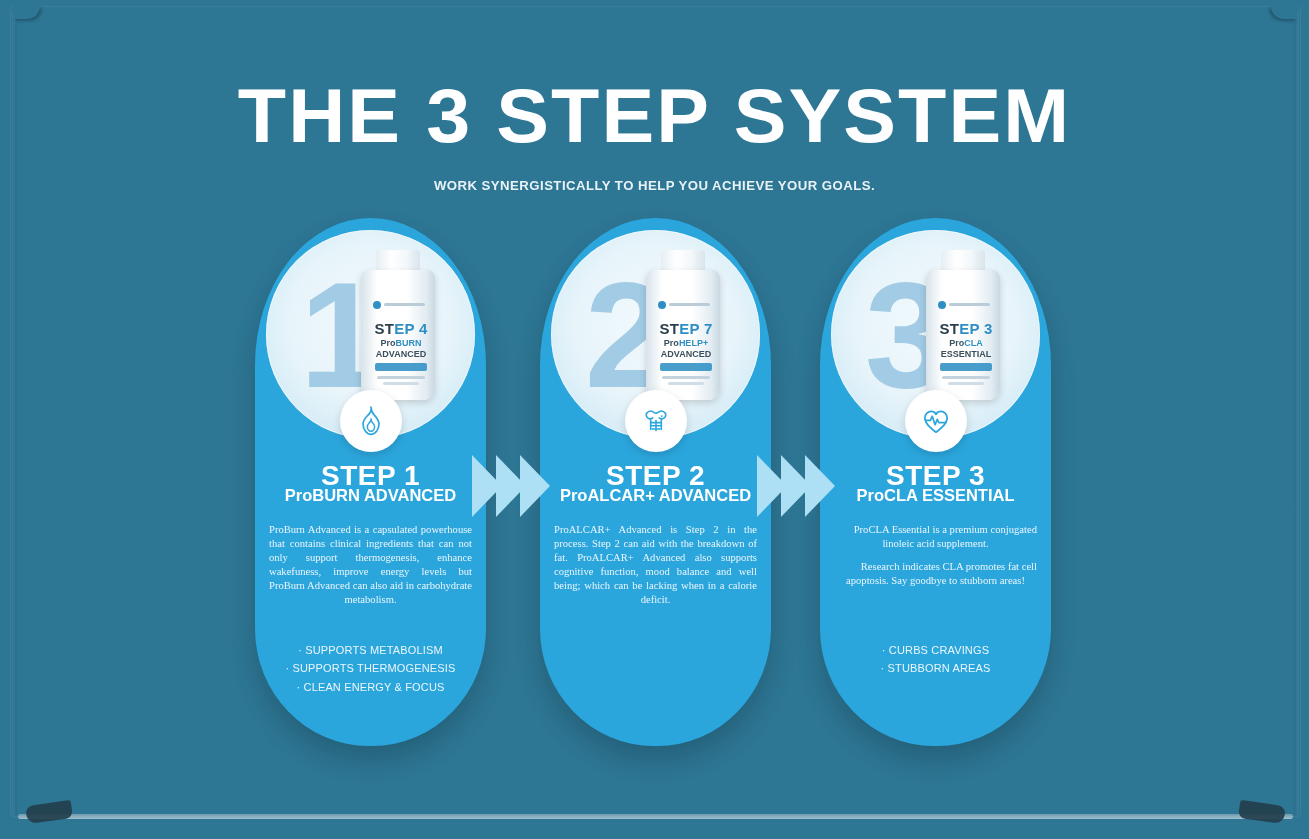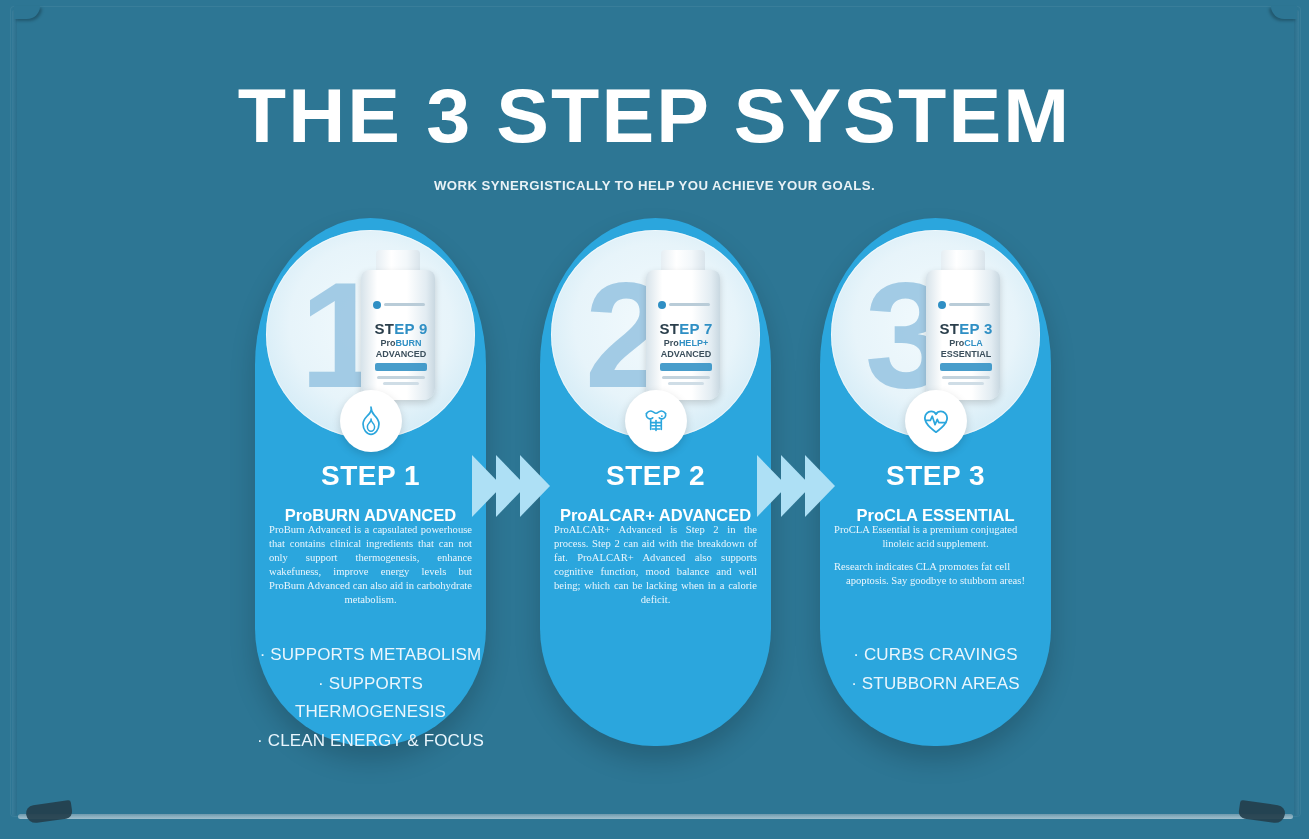--- a/index.html
+++ b/index.html
@@ -88,32 +88,32 @@
 
   
   .badge{ position:absolute; left:50%; top:172px; transform:translateX(-50%);
     width:62px; height:62px; border-radius:50%; background:#ffffff;
     display:flex; align-items:center; justify-content:center;
     box-shadow:0 3px 8px rgba(0,0,0,.15); }
   .badge svg{ width:34px; height:34px; }
 
   .step-title{ position:absolute; left:0; top:242px; width:100%; text-align:center;
     color:#ffffff; font-size:28px; font-weight:700; letter-spacing:.5px; }
-  .step-sub{ position:absolute; left:0; top:288px; width:100%; text-align:center;
+  .step-sub{ position:absolute; left:0; top:268px; width:100%; text-align:center;
     color:#ffffff; font-size:16.5px; font-weight:700; letter-spacing:0px; }
 
   .desc{ position:absolute; left:14px; top:305px; width:203px;
     color:#eaf6fd; font-size:10.6px; line-height:1.33; text-align:justify;
     text-align-last:center; }
   .desc p{ margin:0;font-family:Liberation Serif, serif; }
   .desc p + p{ margin-top:9px; }
-  .desc.center{ text-align:left; text-align-last:center; }
+  .desc.center{ text-align:right; text-align-last:center; }
 
   .bullets{ position:absolute; left:0; top:423px; width:100%; text-align:center;
-    color:#eaf6fd; font-size:17px; line-height:1.68; letter-spacing:.15px; }
+    color:#eaf6fd; font-size:11px; line-height:1.68; letter-spacing:.15px; }
 
   
   .arrows{ position:absolute; top:455px; width:96px; height:62px;
     display:flex; align-items:center; }
   .arrows.a1{ left:472px; }
   .arrows.a2{ left:757px; }
   .chev{ width:0; height:0; border-top:31px solid transparent;
     border-bottom:31px solid transparent; border-left:30px solid #aee0f5;
     margin-left:-6px; }
   .chev:first-child{ margin-left:0; }
@@ -143,21 +143,21 @@
     <div class="card c1">
       <div class="photo">
         <div class="bignum">1</div>
         <div class="bottle">
           <div class="cap"></div>
           <div class="body">
             <div class="brandmark">
               <span class="bdot"></span>
               <span class="bline"></span>
             </div>
-            <div class="lbl-step"><span>ST</span><em>EP 9</em></div>
+            <div class="lbl-step"><span>ST</span><em>EP 4</em></div>
             <div class="lbl-name"><span>Pro</span><em>BURN</em><br><span>ADVANCED</span></div>
             <div class="lbl-badge"></div>
             <div class="lbl-fine"></div>
             <div class="lbl-fine2"></div>
           </div>
         </div>
       </div>
 
       <div class="badge">
         <svg viewBox="0 0 32 32">

